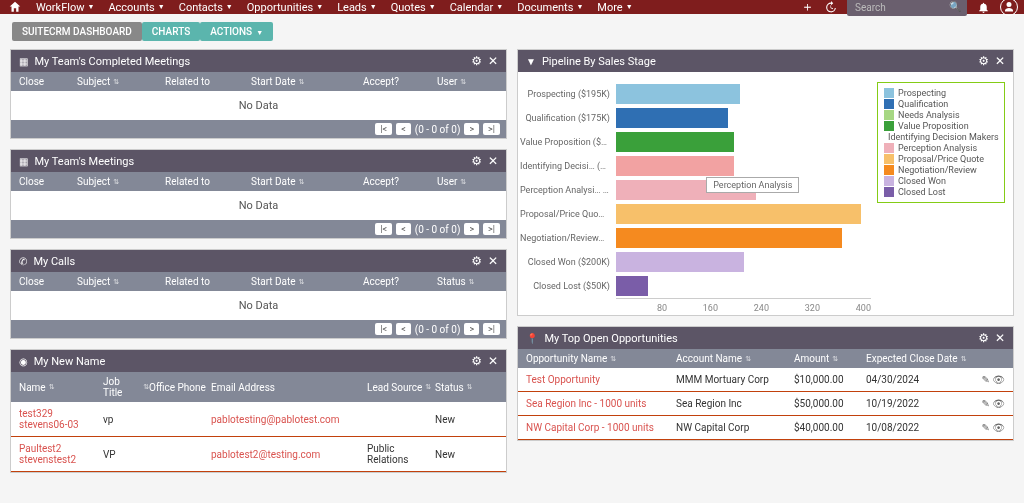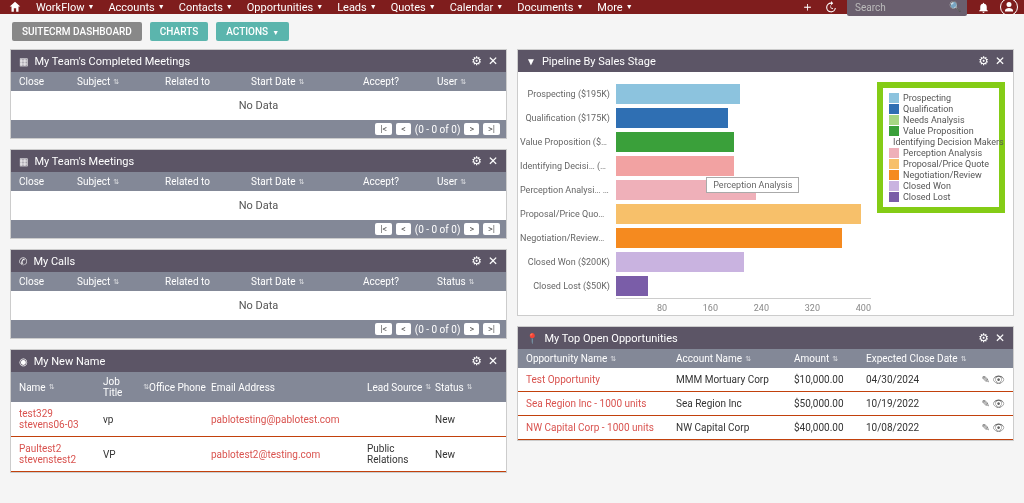--- a/index.html
+++ b/index.html
@@ -12,21 +12,21 @@
   .topnav .menuitem .caret{font-size:7px}
   .topnav .spacer{flex:1}
   .topnav .right{display:flex;align-items:center;gap:10px}
   .topnav .search{background:#6a5f6e;border:none;height:18px;width:120px;padding:0 20px 0 8px;color:#ddd;font-size:10px;border-radius:2px}
   .topnav .search::placeholder{color:#bbb}
   .topnav .searchwrap{position:relative}
   .topnav .searchwrap .sicon{position:absolute;right:5px;top:3px;font-size:10px;color:#bbb}
   .topnav .icbtn{cursor:pointer;font-size:13px}
   .topnav .avatar{width:18px;height:18px;border-radius:50%;border:1.5px solid #fff;display:flex;align-items:center;justify-content:center;font-size:10px}
   
-  .actionbar{padding:8px 12px;display:flex;gap:8px;align-items:flex-start}
+  .actionbar{padding:8px 12px;display:flex;align-items:flex-start}
   .pill{padding:4px 10px;font-size:10px;border-radius:2px;cursor:pointer;color:#fff;font-weight:500}
   .pill.grey{background:#888}
   .pill.teal{background:#5bb5ad}
   .pill .caret{font-size:7px;margin-left:4px}
   
   .cols{display:flex;gap:10px;padding:0 10px}
   .col{flex:1;display:flex;flex-direction:column;gap:10px;min-width:0}
   
   .dashlet{background:#fff;border:1px solid #ccc;display:flex;flex-direction:column}
   .dash-hd{background:#5c5566;color:#fff;display:flex;align-items:center;padding:4px 8px;font-size:11px}
@@ -51,21 +51,21 @@
   
   .chartwrap{display:flex;padding:10px 8px 2px 2px;gap:6px}
   .chart-left{flex:1;position:relative}
   .chart-row{display:flex;align-items:center;height:24px}
   .chart-row .lbl{width:96px;text-align:right;font-size:9px;padding-right:6px;color:#666;white-space:nowrap;overflow:hidden;text-overflow:ellipsis}
   .chart-row .barzone{flex:1;position:relative;height:22px}
   .chart-row .bar{position:absolute;top:1px;bottom:1px;left:0}
   .tooltip{position:absolute;background:#fff;border:1px solid #aaa;padding:2px 6px;font-size:9px;color:#666;white-space:nowrap}
   .xaxis{display:flex;margin-left:96px;border-top:1px solid #ccc;font-size:9px;color:#888}
   .xtick{flex:1;text-align:right;padding-top:4px}
-  .legend{width:128px;border:6px solid #84cc16;padding:4px 6px;font-size:9px;color:#555;align-self:flex-start}
+  .legend{width:128px;border:1px solid #84cc16;padding:4px 6px;font-size:9px;color:#555;align-self:flex-start}
   .legend .lrow{display:flex;align-items:center;gap:4px;margin:1px 0;white-space:nowrap}
   .legend .sw{width:10px;height:10px}
   svg{display:block}
 </style>
 </head>
 <body>
 
 <div class="topnav">
   <div class="home">
     <svg width="14" height="14" viewBox="0 0 24 24">

